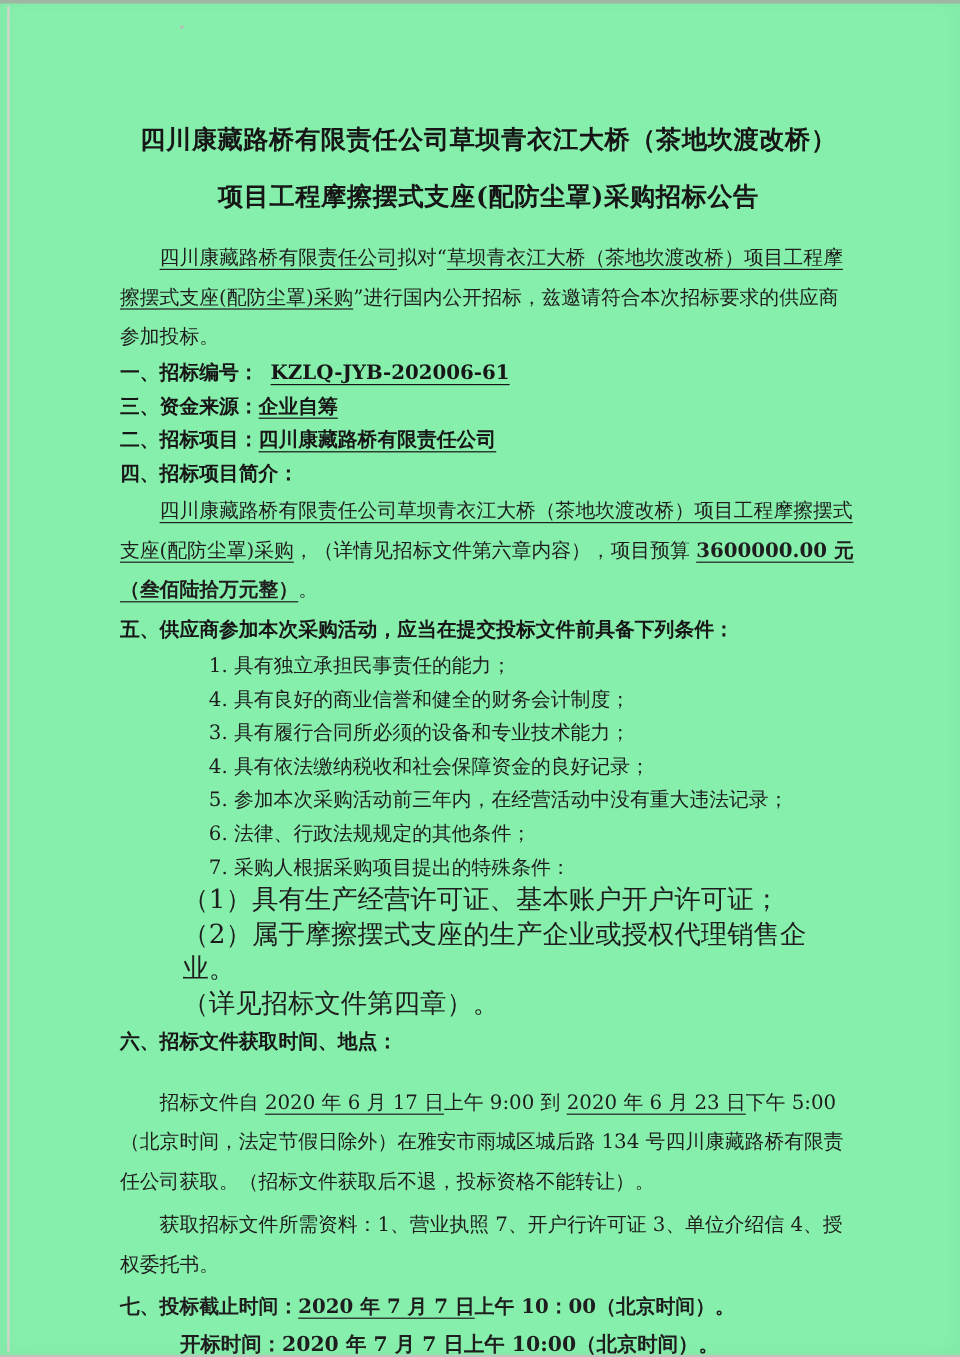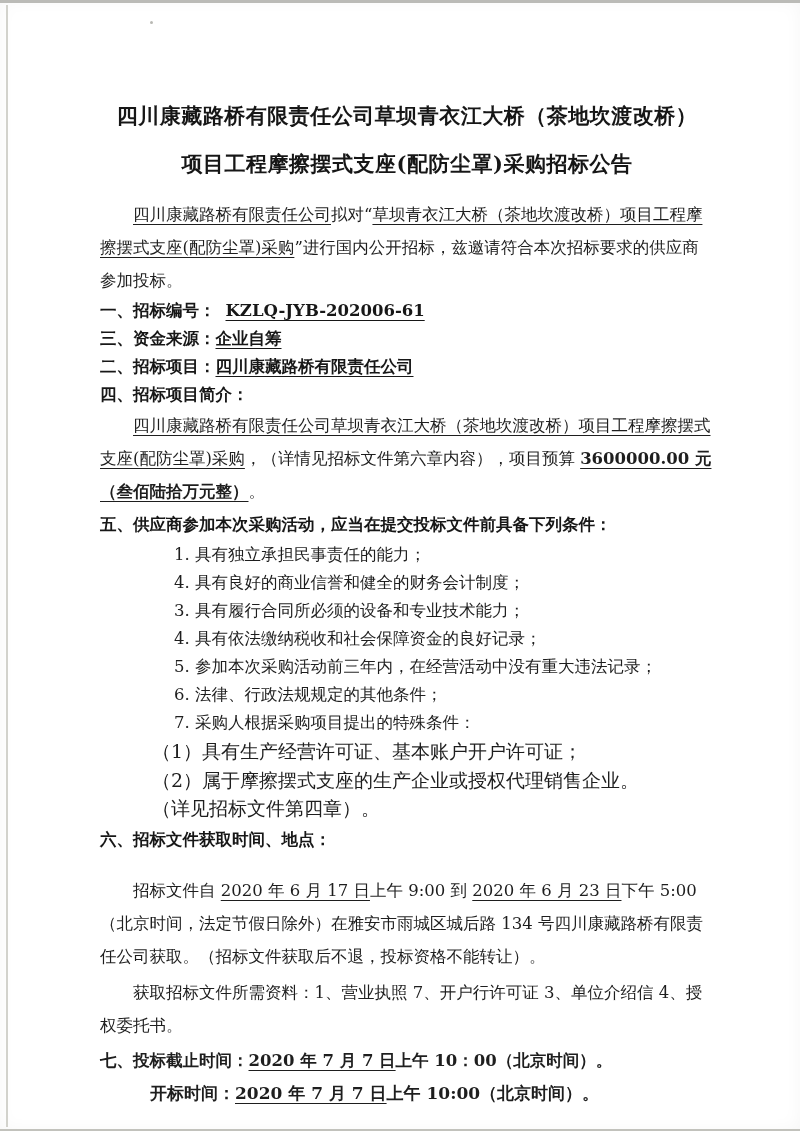--- a/index.html
+++ b/index.html
@@ -1,20 +1,20 @@
 <!DOCTYPE html>
 <html><head>
 <meta charset="utf-8">
 <style>
   html, body { margin: 0; padding: 0; background: #e9e9e6; }
   .scan {
     position: relative;
     width: 800px;
     height: 1131px;
-    background: #ffffff;
+    background: #86efac;
     overflow: hidden;
     color: #1e1e1e;
     font-family: "DejaVu Serif", "Liberation Serif", serif;
     box-shadow: inset 0 0 18px rgba(0,0,0,0.04);
   }
   .edge-top    { position:absolute; top:0; left:0; right:0; height:3px; background:#a6a6a0; opacity:.75; }
   .edge-left   { position:absolute; top:5px; left:6px; width:2px; bottom:4px; background:#d2d2cc; }
   .edge-bottom { position:absolute; bottom:0; left:0; right:0; height:2px; background:#c2c2bc; }
   .speck       { position:absolute; top:21px; left:150px; width:3px; height:3px; background:#b9b9b4; border-radius:50%; }
 
@@ -36,21 +36,21 @@
 
   .u { text-decoration: underline; text-underline-offset: 4px; text-decoration-thickness: 1px; }
   .b { font-weight: bold; }
 
   .field { font-size: 16.5px; line-height: 28px; font-weight: bold; color: #171717; }
   .field .gap { margin-left: 10px; }
 
   .sec-heading { font-size: 16.5px; line-height: 33px; font-weight: bold; color: #171717; }
 
   .cond  { font-size: 16.5px; line-height: 28px; margin-left: 74px; }
-  .paren { font-size: 19px; line-height: 28.5px; margin-left: 52px; }
+  .paren { font-size: 22px; line-height: 28.5px; margin-left: 52px; }
 
   .p6a { margin-top: 18px; }
   .p6b { margin-top: 3px; }
 
   .line7 { font-size: 16.5px; line-height: 33px; font-weight: bold; margin-top: 2px; }
   .line8 { font-size: 17px; line-height: 33px; font-weight: bold; text-indent: 50px; }
 </style>
 </head>
 <body>
 

